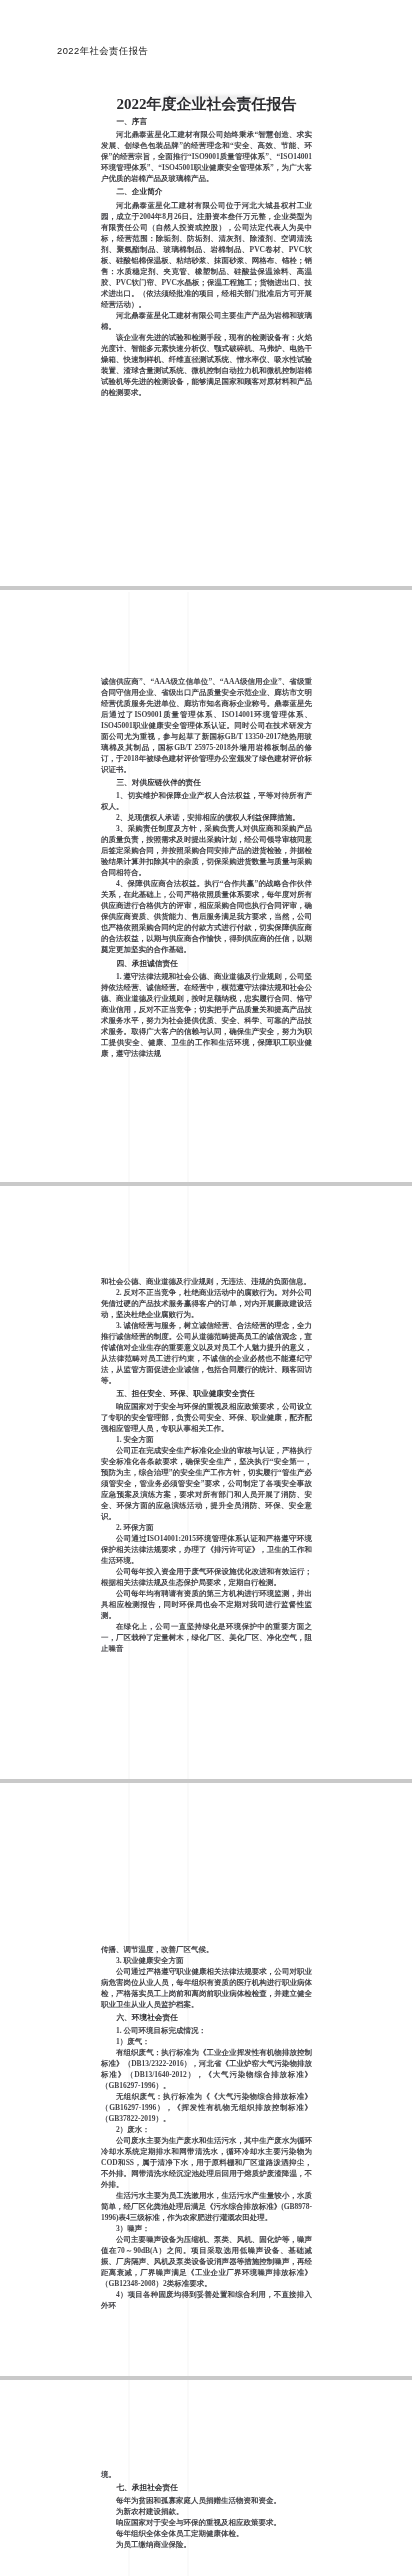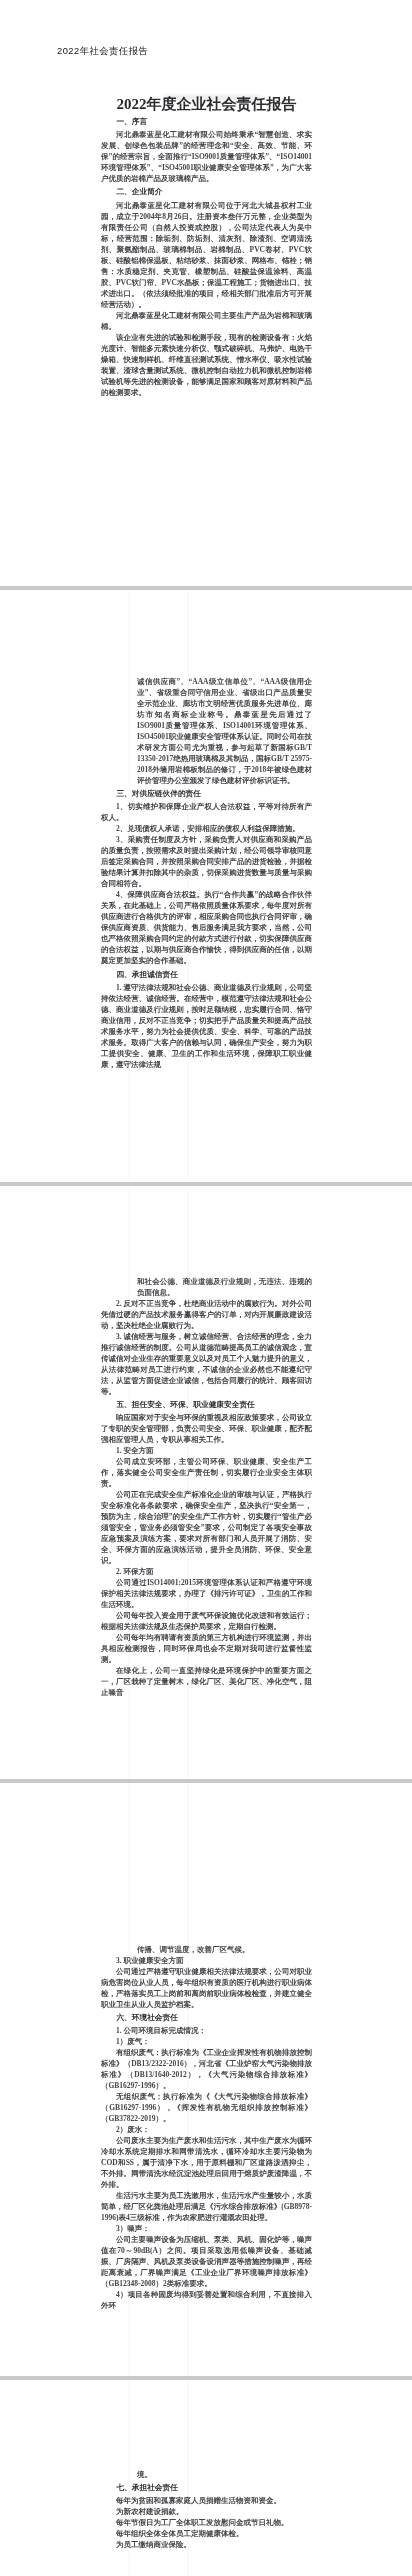--- a/index.html
+++ b/index.html
@@ -5,21 +5,21 @@
   html,body{margin:0;padding:0;background:#ffffff;}
   #canvas{position:relative;width:412px;height:2968px;background:#ffffff;overflow:hidden;
           font-family:"Liberation Serif","DejaVu Serif",serif;}
   .outer-label{position:absolute;left:57px;width:206px;font-family:"Liberation Sans","DejaVu Sans",sans-serif;
           font-size:9.3px;letter-spacing:0.5px;color:#141414;}
   .separator{position:absolute;left:0;width:412px;height:3.6px;background:#c9c9c9;}
   .doc-col{position:absolute;left:101px;width:211px;color:#45454a;font-size:7.5px;}
   .title{font-size:15px;font-weight:bold;color:#2c2c30;text-align:center;line-height:13.4px;margin:0 0 4.6px 0;}
   .h{font-weight:bold;color:#303034;font-size:7.7px;line-height:11.3px;margin:2.1px 0;text-indent:2em;}
   .p{line-height:11px;margin:0;text-align:justify;text-indent:2em;font-weight:bold;}
-  .p.cont{text-indent:0;margin-left:36px;}
+  .p.cont{text-indent:0;}
   .smudge{position:absolute;background:#8a8a8a;opacity:0.16;filter:blur(1.5px);border-radius:1.5px;}
   .streak{position:absolute;width:1.5px;background:#3c3c3c;opacity:0.025;}
 </style>
 </head>
 <body>
 
 <div id="canvas">
 
   <div class="outer-label" style="top:45px;">2022年社会责任报告</div>
 
@@ -53,21 +53,20 @@
 
   <div class="separator" style="top:1182px;"></div>
 
   <div class="doc-col" style="top:1276px;">
     <div class="p cont">和社会公德、商业道德及行业规则，无违法、违规的负面信息。</div>
     <div class="p">2. 反对不正当竞争，杜绝商业活动中的腐败行为。对外公司凭借过硬的产品技术服务赢得客户的订单，对内开展廉政建设活动，坚决杜绝企业腐败行为。</div>
     <div class="p">3. 诚信经营与服务，树立诚信经营、合法经营的理念，全力推行诚信经营的制度。公司从道德范畴提高员工的诚信观念，宣传诚信对企业生存的重要意义以及对员工个人魅力提升的意义，从法律范畴对员工进行约束，不诚信的企业必然也不能遵纪守法，从监管方面促进企业诚信，包括合同履行的统计、顾客回访等。</div>
     <div class="h">五、担任安全、环保、职业健康安全责任</div>
     <div class="p">响应国家对于安全与环保的重视及相应政策要求，公司设立了专职的安全管理部，负责公司安全、环保、职业健康，配齐配强相应管理人员，专职从事相关工作。</div>
     <div class="p">1. 安全方面</div>
-    <div class="p">公司成立安环部，主管公司环保、职业健康、安全生产工作，落实健全公司安全生产责任制，切实履行企业安全主体职责。</div>
     <div class="p">公司正在完成安全生产标准化企业的审核与认证，严格执行安全标准化各条款要求，确保安全生产，坚决执行“安全第一，预防为主，综合治理”的安全生产工作方针，切实履行“管生产必须管安全，管业务必须管安全”要求，公司制定了各项安全事故应急预案及演练方案，要求对所有部门和人员开展了消防、安全、环保方面的应急演练活动，提升全员消防、环保、安全意识。</div>
     <div class="p">2. 环保方面</div>
     <div class="p">公司通过ISO14001:2015环境管理体系认证和严格遵守环境保护相关法律法规要求，办理了《排污许可证》，卫生的工作和生活环境。</div>
     <div class="p">公司每年投入资金用于废气环保设施优化改进和有效运行；根据相关法律法规及生态保护局要求，定期自行检测。</div>
     <div class="p">公司每年均有聘请有资质的第三方机构进行环境监测，并出具相应检测报告，同时环保局也会不定期对我司进行监督性监测。</div>
     <div class="p">在绿化上，公司一直坚持绿化是环境保护中的重要方面之一，厂区栽种了定量树木，绿化厂区、美化厂区、净化空气，阻止噪音</div>
   </div>
 
   <div class="separator" style="top:1779px;"></div>
 
@@ -88,19 +87,19 @@
     <div class="p">4）项目各种固废均得到妥善处置和综合利用，不直接排入外环</div>
   </div>
 
   <div class="separator" style="top:2376px;"></div>
 
   <div class="doc-col" style="top:2469px;">
     <div class="p cont">境。</div>
     <div class="h">七、承担社会责任</div>
     <div class="p">每年为贫困和孤寡家庭人员捐赠生活物资和资金。</div>
     <div class="p">为新农村建设捐款。</div>
-    <div class="p">每年节假日为工厂全体职工发放慰问金或节日礼物。</div>
+    <div class="p">响应国家对于安全与环保的重视及相应政策要求。</div>
     <div class="p">每年组织全体全体员工定期健康体检。</div>
     <div class="p">为员工缴纳商业保险。</div>
   </div>
 
 </div>
 
 
 </body></html>

